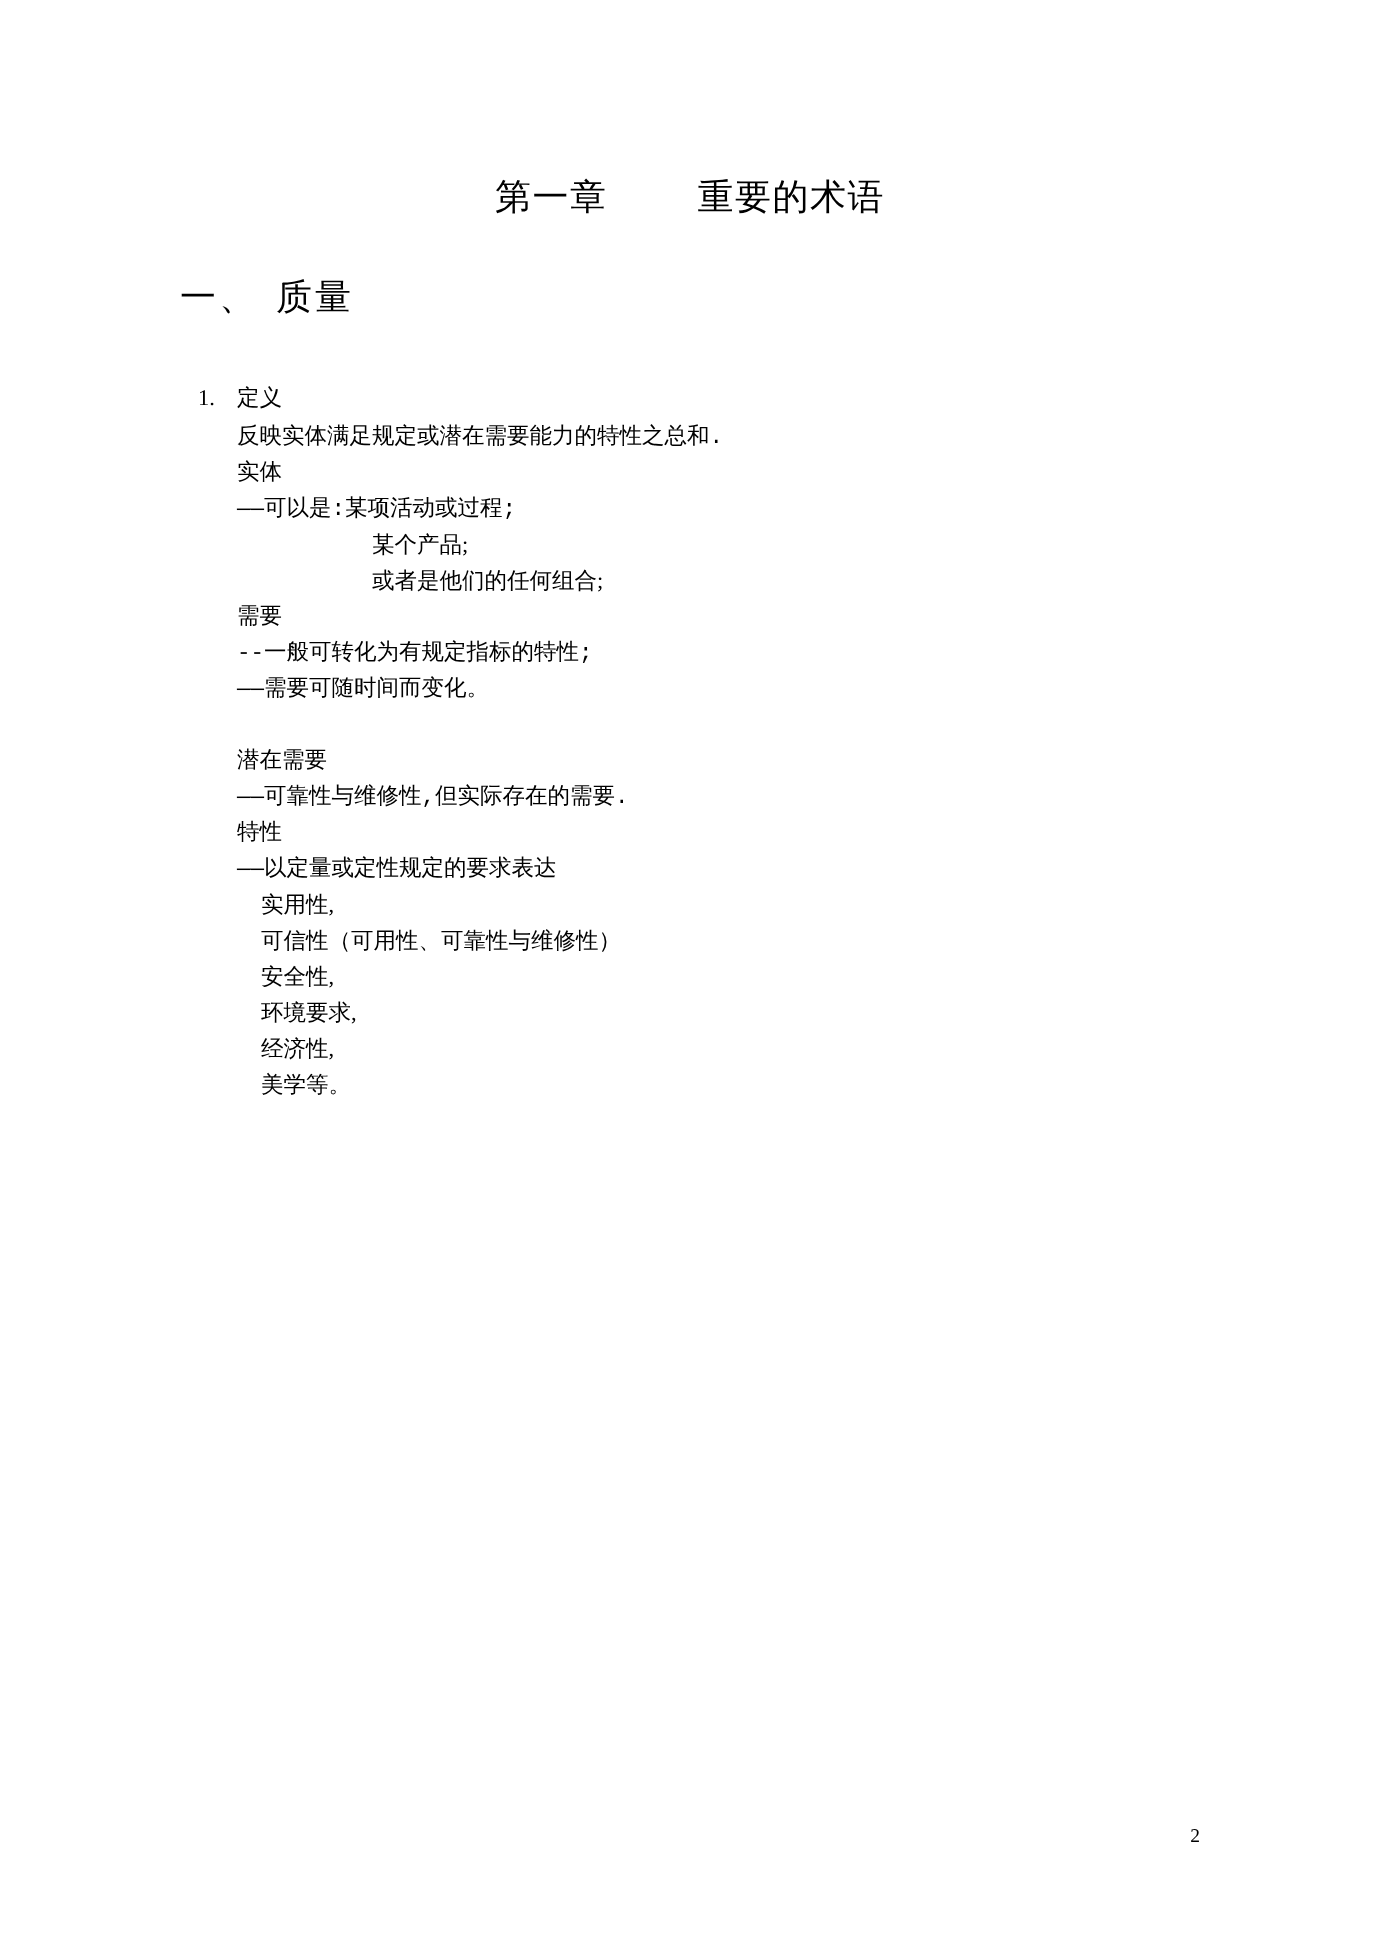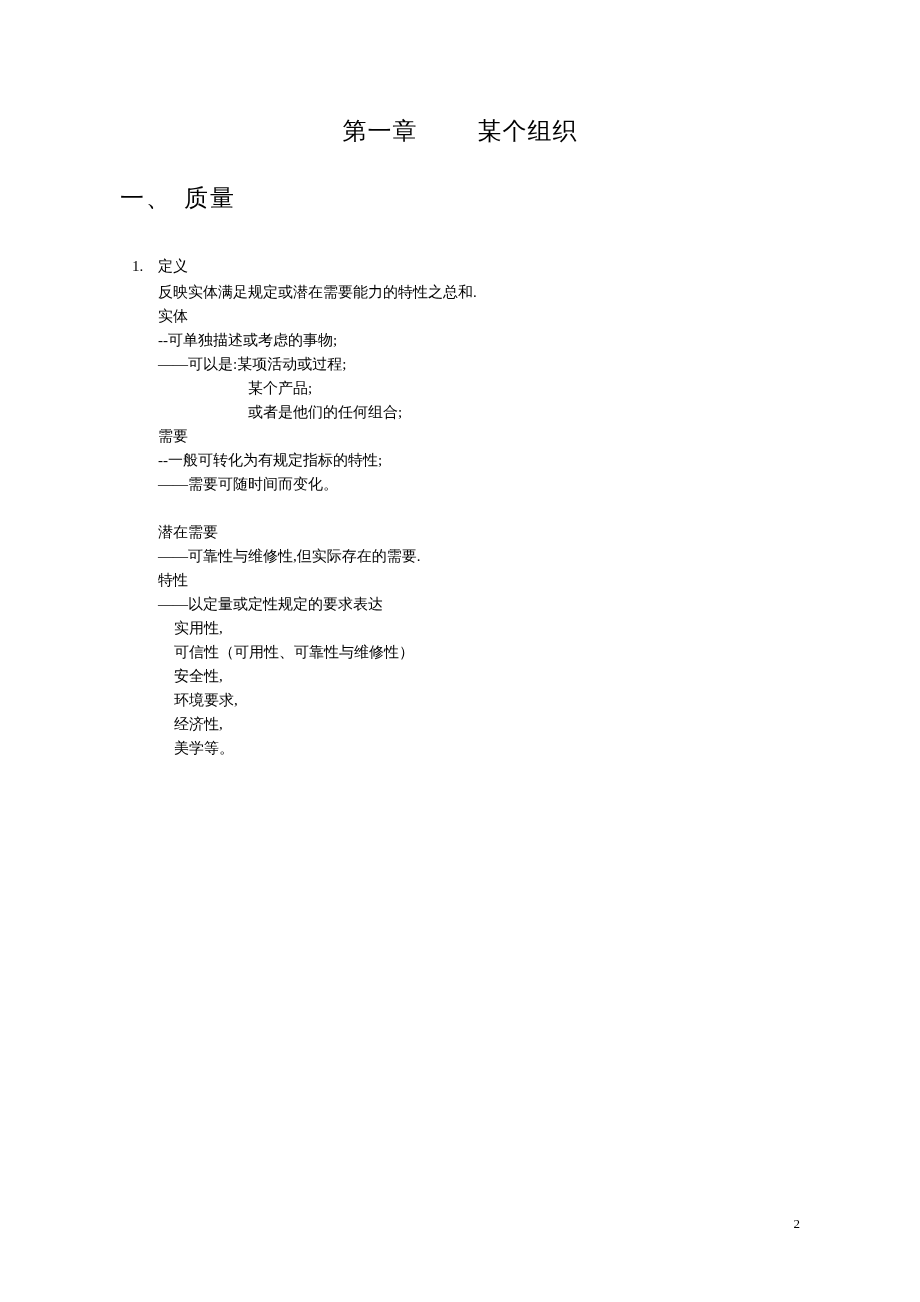--- a/index.html
+++ b/index.html
@@ -50,20 +50,21 @@
       display: inline-block;
       width: 26px;
       margin-left: 12px;
     }
     .item-label {
       display: inline;
       margin-top: 10px;
     }
     .indent-1 {
       padding-left: 38px;
+      font-family: Liberation Mono, monospace;
     }
     .indent-2 {
       padding-left: 128px;
     }
     .indent-3 {
       padding-left: 54px;
     }
     .line {
       display: block;
     }
@@ -77,37 +78,36 @@
       font-size: 13px;
       font-family: "Times New Roman", serif;
     }
   </style>
 </head>
 <body>
 
 <div class="page">
 
   <h1 class="chapter-title">
-    <span class="chapter-num">第一章</span><span>某个组织</span>
+    <span class="chapter-num">第一章</span><span>重要的术语</span>
   </h1>
 
   <h2 class="section-title">
     <span class="section-num">一、</span><span>质量</span>
   </h2>
 
   <div class="content">
 
     <div class="numbered-item">
       <span class="item-num">1.</span><span class="item-label">定义</span>
     </div>
     <div class="indent-1 line">反映实体满足规定或潜在需要能力的特性之总和.</div>
 
 
     <div class="indent-1 line">实体</div>
-    <div class="indent-1 line">--可单独描述或考虑的事物;</div>
     <div class="indent-1 line">——可以是:某项活动或过程;</div>
     <div class="indent-2 line">某个产品;</div>
     <div class="indent-2 line">或者是他们的任何组合;</div>
 
     <div class="indent-1 line">需要</div>
     <div class="indent-1 line">--一般可转化为有规定指标的特性;</div>
     <div class="indent-1 line">——需要可随时间而变化。</div>
 
     <div class="spacer"></div>
 

